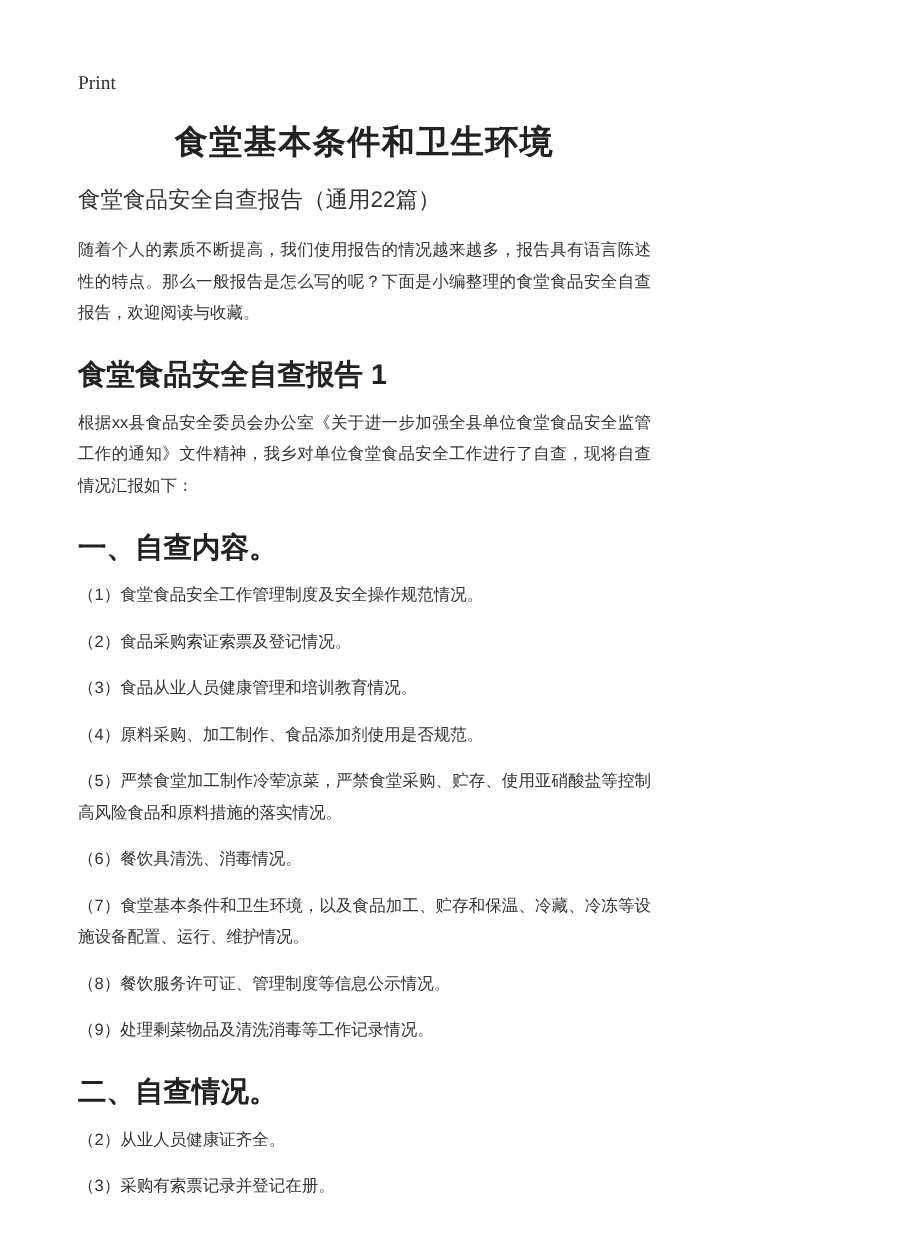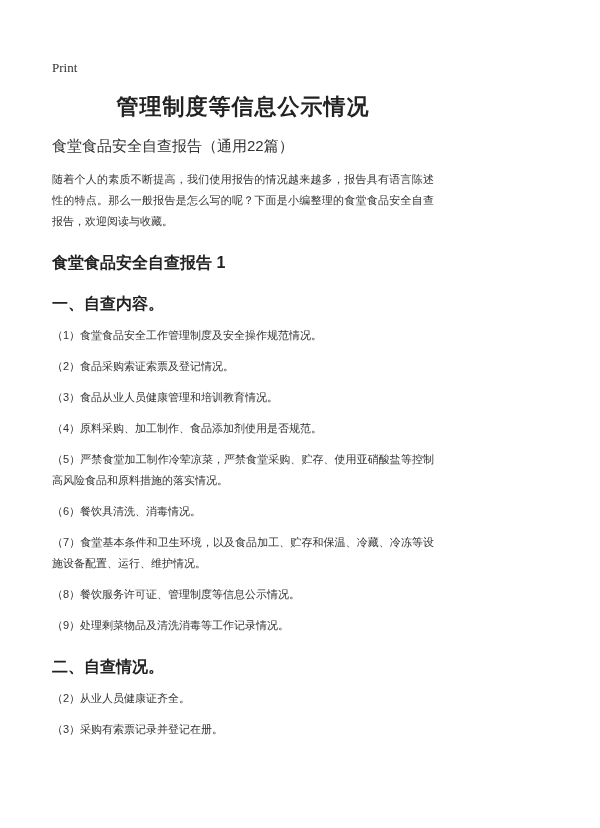--- a/index.html
+++ b/index.html
@@ -12,21 +12,21 @@
     height: 828px;
     overflow: hidden;
     font-family: "Liberation Sans", "DejaVu Sans", sans-serif;
     color: #333333;
     -webkit-font-smoothing: antialiased;
   }
   .page {
     box-sizing: border-box;
     width: 486px;
     height: 828px;
-    padding: 58px 52px 20px 52px;
+    padding: 46px 52px 20px 52px;
     background: #ffffff;
   }
   .print-link {
     font-family: "Liberation Serif", "DejaVu Serif", serif;
     font-size: 13px;
     line-height: 14px;
     color: #333333;
     display: inline-block;
     cursor: pointer;
   }
@@ -49,43 +49,44 @@
     margin-top: 13px;
   }
   #doc-body .blk {
     margin: 0 0 10px 0;
     font-size: 11px;
     line-height: 21px;
     color: #333333;
     text-align: justify;
   }
   #doc-body h3.blk {
-    font-size: 16px;
+    font-size: 19px;
     font-weight: bold;
     color: #222222;
     margin-bottom: 11px;
     margin-top: 20px;
   }
   #doc-body .paragraph {
     margin-bottom: 11px;
   }
 </style>
 </head>
 <body>
 
 <div class="page">
   <span class="print-link">Print</span>
 
-  <h1 class="doc-title">管理制度等信息公示情况</h1>
+  <h1 class="doc-title">食堂基本条件和卫生环境</h1>
 
   <p class="doc-subtitle">食堂食品安全自查报告（通用22篇）</p>
 
   <div id="doc-body">
       <p class="blk paragraph">随着个人的素质不断提高，我们使用报告的情况越来越多，报告具有语言陈述性的特点。那么一般报告是怎么写的呢？下面是小编整理的食堂食品安全自查报告，欢迎阅读与收藏。</p>
       <h3 class="blk heading">食堂食品安全自查报告 1</h3>
+      <p class="blk paragraph">根据xx县食品安全委员会办公室《关于进一步加强全县单位食堂食品安全监管工作的通知》文件精神，我乡对单位食堂食品安全工作进行了自查，现将自查情况汇报如下：</p>
       <h3 class="blk heading">一、自查内容。</h3>
       <p class="blk list-item">（1）食堂食品安全工作管理制度及安全操作规范情况。</p>
       <p class="blk list-item">（2）食品采购索证索票及登记情况。</p>
       <p class="blk list-item">（3）食品从业人员健康管理和培训教育情况。</p>
       <p class="blk list-item">（4）原料采购、加工制作、食品添加剂使用是否规范。</p>
       <p class="blk list-item">（5）严禁食堂加工制作冷荤凉菜，严禁食堂采购、贮存、使用亚硝酸盐等控制高风险食品和原料措施的落实情况。</p>
       <p class="blk list-item">（6）餐饮具清洗、消毒情况。</p>
       <p class="blk list-item">（7）食堂基本条件和卫生环境，以及食品加工、贮存和保温、冷藏、冷冻等设施设备配置、运行、维护情况。</p>
       <p class="blk list-item">（8）餐饮服务许可证、管理制度等信息公示情况。</p>
       <p class="blk list-item">（9）处理剩菜物品及清洗消毒等工作记录情况。</p>

